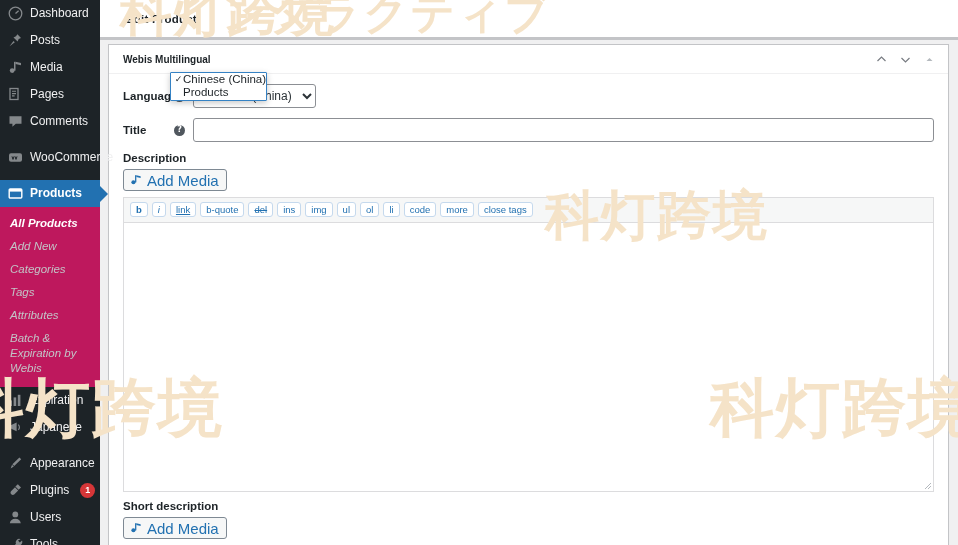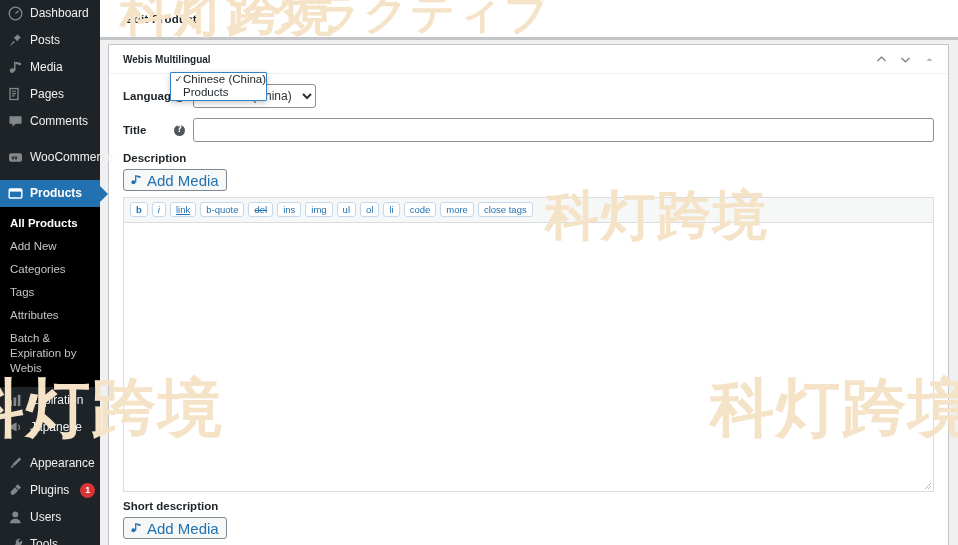--- a/index.html
+++ b/index.html
@@ -45,21 +45,21 @@
     content:""; position:absolute; right:-8px; top:50%; margin-top:-8px;
     border-top:8px solid transparent; border-bottom:8px solid transparent;
     border-left:8px solid #2271b1;
   }
   .mi-icon { width:15px; height:15px; flex:0 0 15px; display:flex; align-items:center; justify-content:center; opacity:.75; }
   .menu-item.current .mi-icon { opacity:1; }
   .mi-icon svg { display:block; }
   .menu-sep { height:9px; }
 
   
-  #submenu { background:#000000; padding:5px 0 7px 0; }
+  #submenu { background:#be185d; padding:5px 0 7px 0;font-style:italic; }
   .sub-item {
     padding:4px 0 4px 10px; font-size:11.5px; color:#c3c4c7; cursor:pointer; line-height:1.3;
   }
   .sub-item.active { color:#fff; font-weight:700; }
 
   .badge {
     display:inline-flex; align-items:center; justify-content:center;
     background:#d63638; color:#fff; border-radius:9px;
     min-width:15px; height:15px; font-size:9px; font-weight:700; padding:0 4px;
     margin-left:4px;

